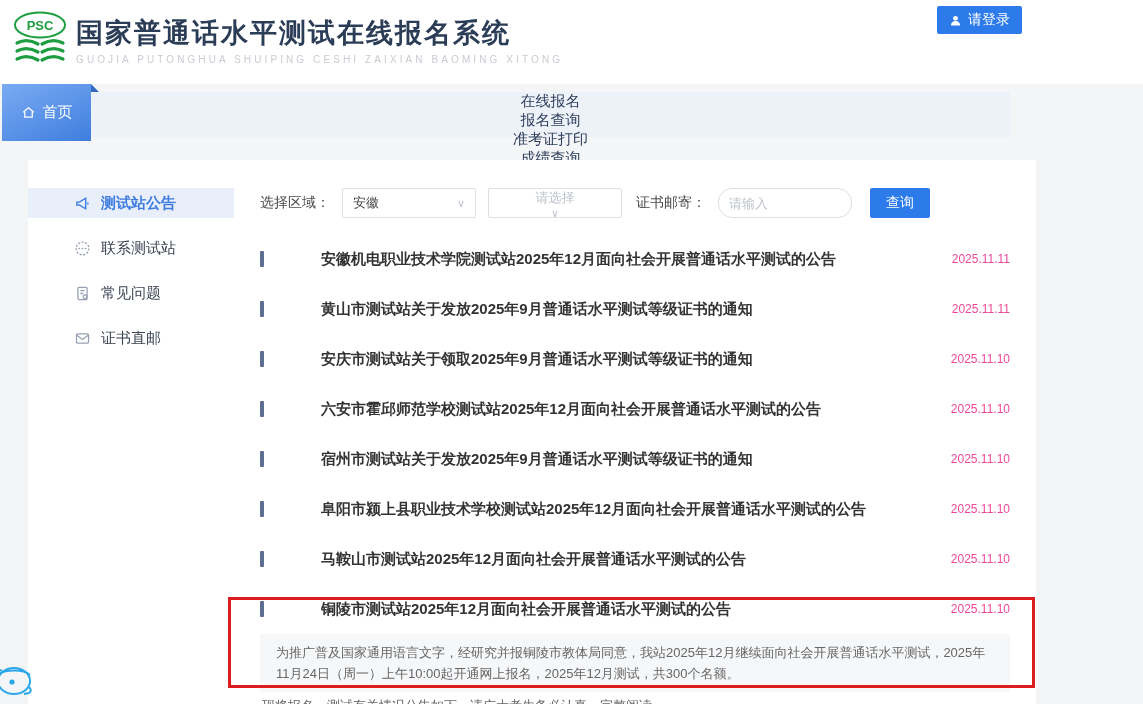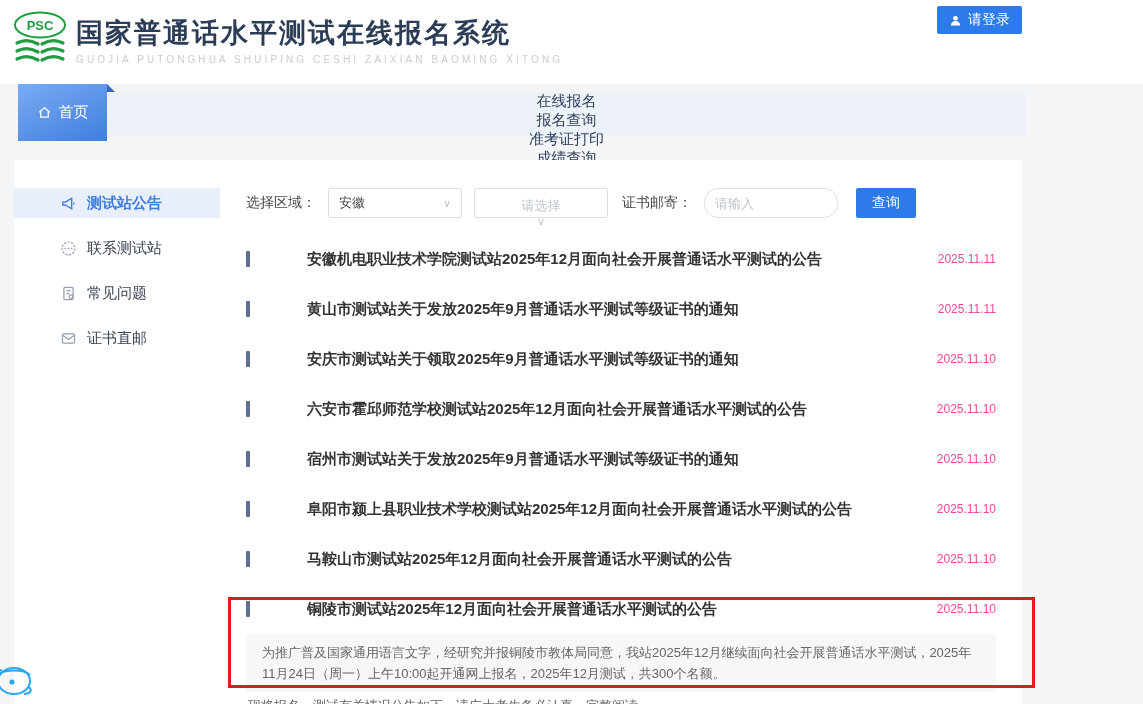--- a/index.html
+++ b/index.html
@@ -11,51 +11,51 @@
   .logo { position:absolute; left:13px; top:11px; width:54px; height:58px; }
   .brand { position:absolute; left:76px; top:15px; }
   .brand-title { font-family:"DejaVu Serif", serif; font-weight:bold; font-size:27px;
     color:#2a3c56; letter-spacing:2px; }
   .brand-sub { font-size:10px; color:#c9ccd2; letter-spacing:3.1px; margin-top:3px; white-space:nowrap; }
   .login-btn { position:absolute; right:121px; top:6px; height:28px; padding:0 12px;
     background:#2d7bea; color:#fff; font-size:14px; border:none; border-radius:2px;
     display:flex; align-items:center; gap:6px; cursor:pointer; }
 
   
-  .nav { position:absolute; left:18px; top:84px; width:1008px; height:57px; }
+  .nav { position:absolute; left:2px; top:84px; width:1008px; height:57px; }
   .nav-band { position:absolute; left:0; right:0; top:8px; bottom:4px; background:#edf2f9; }
   .home-tab { position:absolute; left:0; top:0; width:89px; height:57px;
     background:linear-gradient(155deg,#7aabf3,#3f7ede); color:#fff; font-size:15px;
     display:flex; align-items:center; justify-content:center; gap:7px; cursor:pointer; }
   .home-fold { position:absolute; top:0; right:-8px; width:0; height:0;
     border-bottom:8px solid #3568bf; border-right:8px solid transparent; }
   .nav-items { position:absolute; left:89px; right:0; top:8px; bottom:4px; display:flex;flex-direction:column; }
   .nav-item { flex:1; display:flex; flex-direction:column; align-items:center;
     justify-content:center; font-size:15px; color:#2e3e5c; cursor:pointer; }
   .nav-item.current { color:#2f4e86; font-weight:bold; }
   .nav-item .bar { display:none; }
   .nav-item.current .bar { display:block; width:28px; height:5px; background:#4a5a8e;
     border-radius:2px; margin-top:5px; }
 
   
-  .panel { position:absolute; left:14px; top:160px; width:1008px; height:544px;
+  .panel { position:absolute; left:28px; top:160px; width:1008px; height:544px;
     background:#fff; display:flex;justify-content:center; }
   .sidebar { width:206px; padding-top:28px; flex-shrink:0; }
   .side-item { height:30px; margin-bottom:15px; display:flex; align-items:center;
     gap:10px; padding-left:46px; font-size:15px; color:#3c4453; cursor:pointer; }
   .side-item .ic { color:#98a1b3; display:flex; }
   .side-item.active { background:#e8eefa; color:#3f7ce0; font-weight:bold; }
   .side-item.active .ic { color:#3f7ce0; }
 
   .main { flex:1; padding:28px 26px 0 26px; }
 
   
   .filters { display:flex; align-items:center; height:30px; margin-bottom:16px; font-size:14px; color:#4a4a4a; }
   .sel { width:134px; height:30px; border:1px solid #dcdfe6; border-radius:2px;
-    display:flex; align-items:center; justify-content:space-between; padding:8px 10px;
+    display:flex; align-items:center; justify-content:space-between; padding:0 10px;
     margin-left:12px; cursor:pointer; background:#fff; font-size:13px; color:#444; }
   .sel.placeholder { color:#bfc4cc;flex-direction:column; }
   .sel .chev { color:#c0c4cc; font-size:11px; }
   .qlabel { margin-left:14px; }
   .qinput { width:134px; height:30px; border:1px solid #dcdfe6; border-radius:14px;
     margin-left:12px; padding:0 10px; font-size:13px; color:#444; outline:none; }
   .qinput::placeholder { color:#bfc4cc; }
   .search-btn { width:60px; height:30px; background:#2d7bea; color:#fff; border:none;
     border-radius:2px; font-size:14px; margin-left:18px; cursor:pointer; }
 

